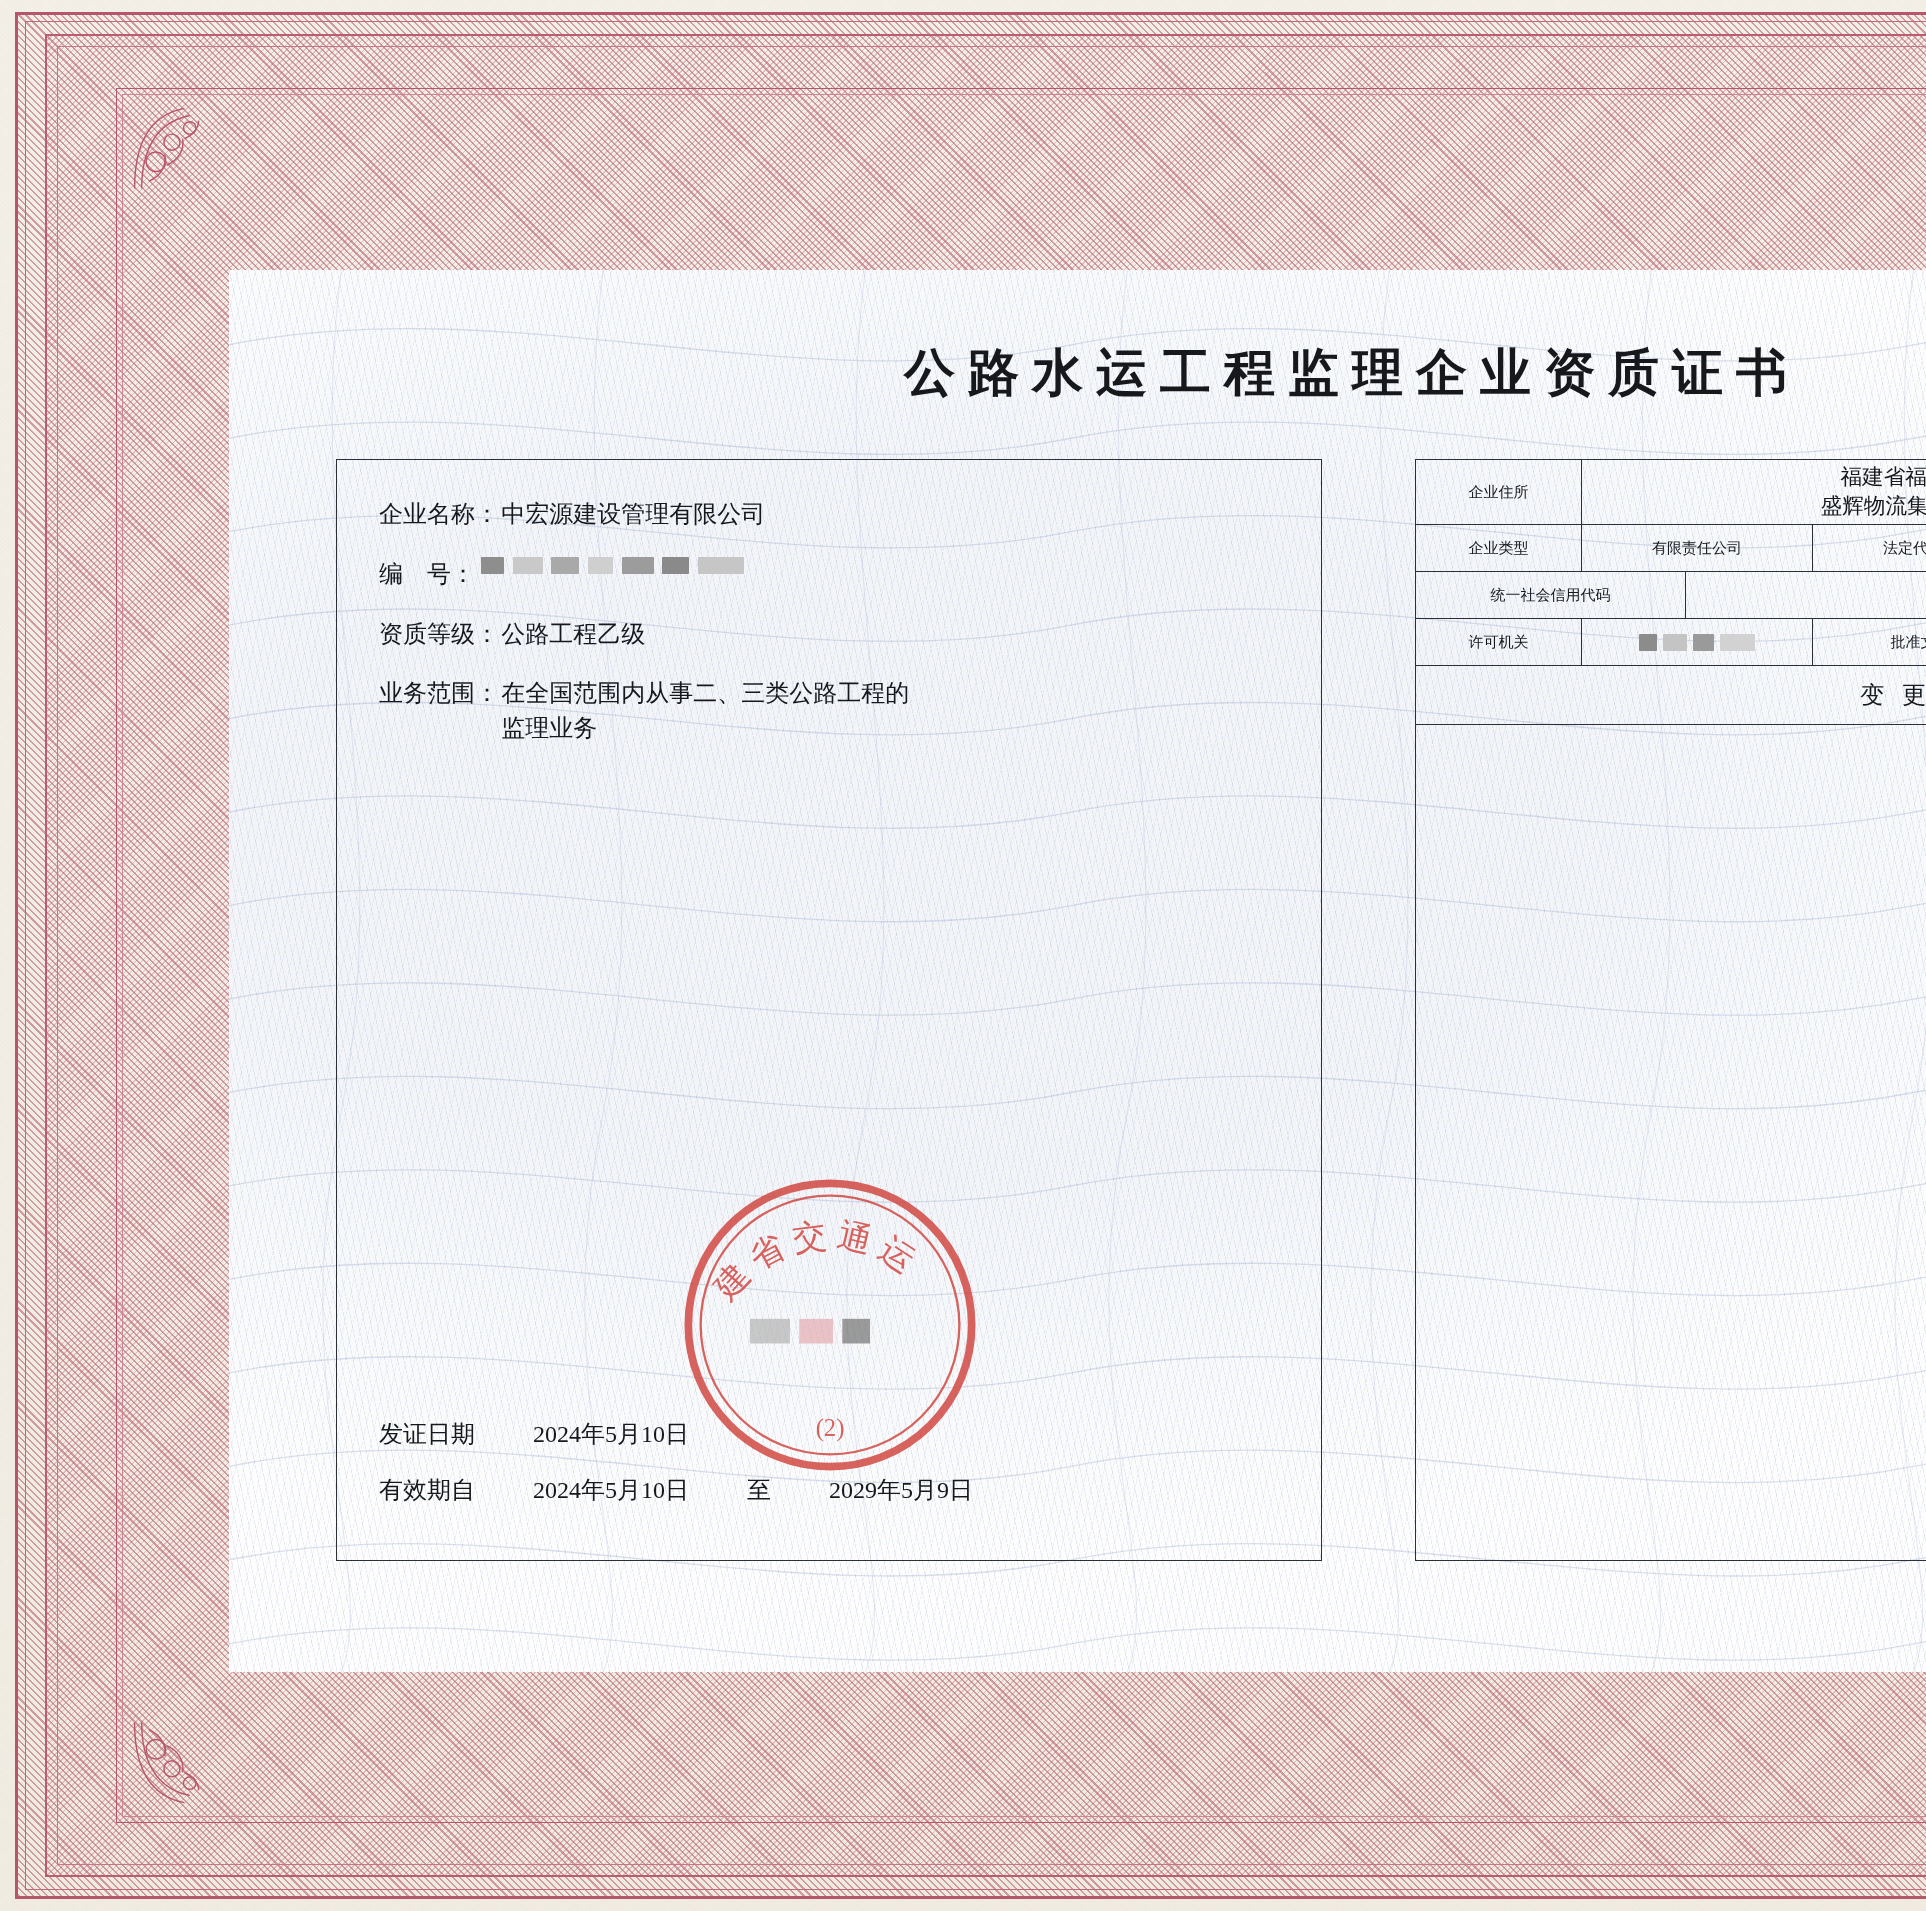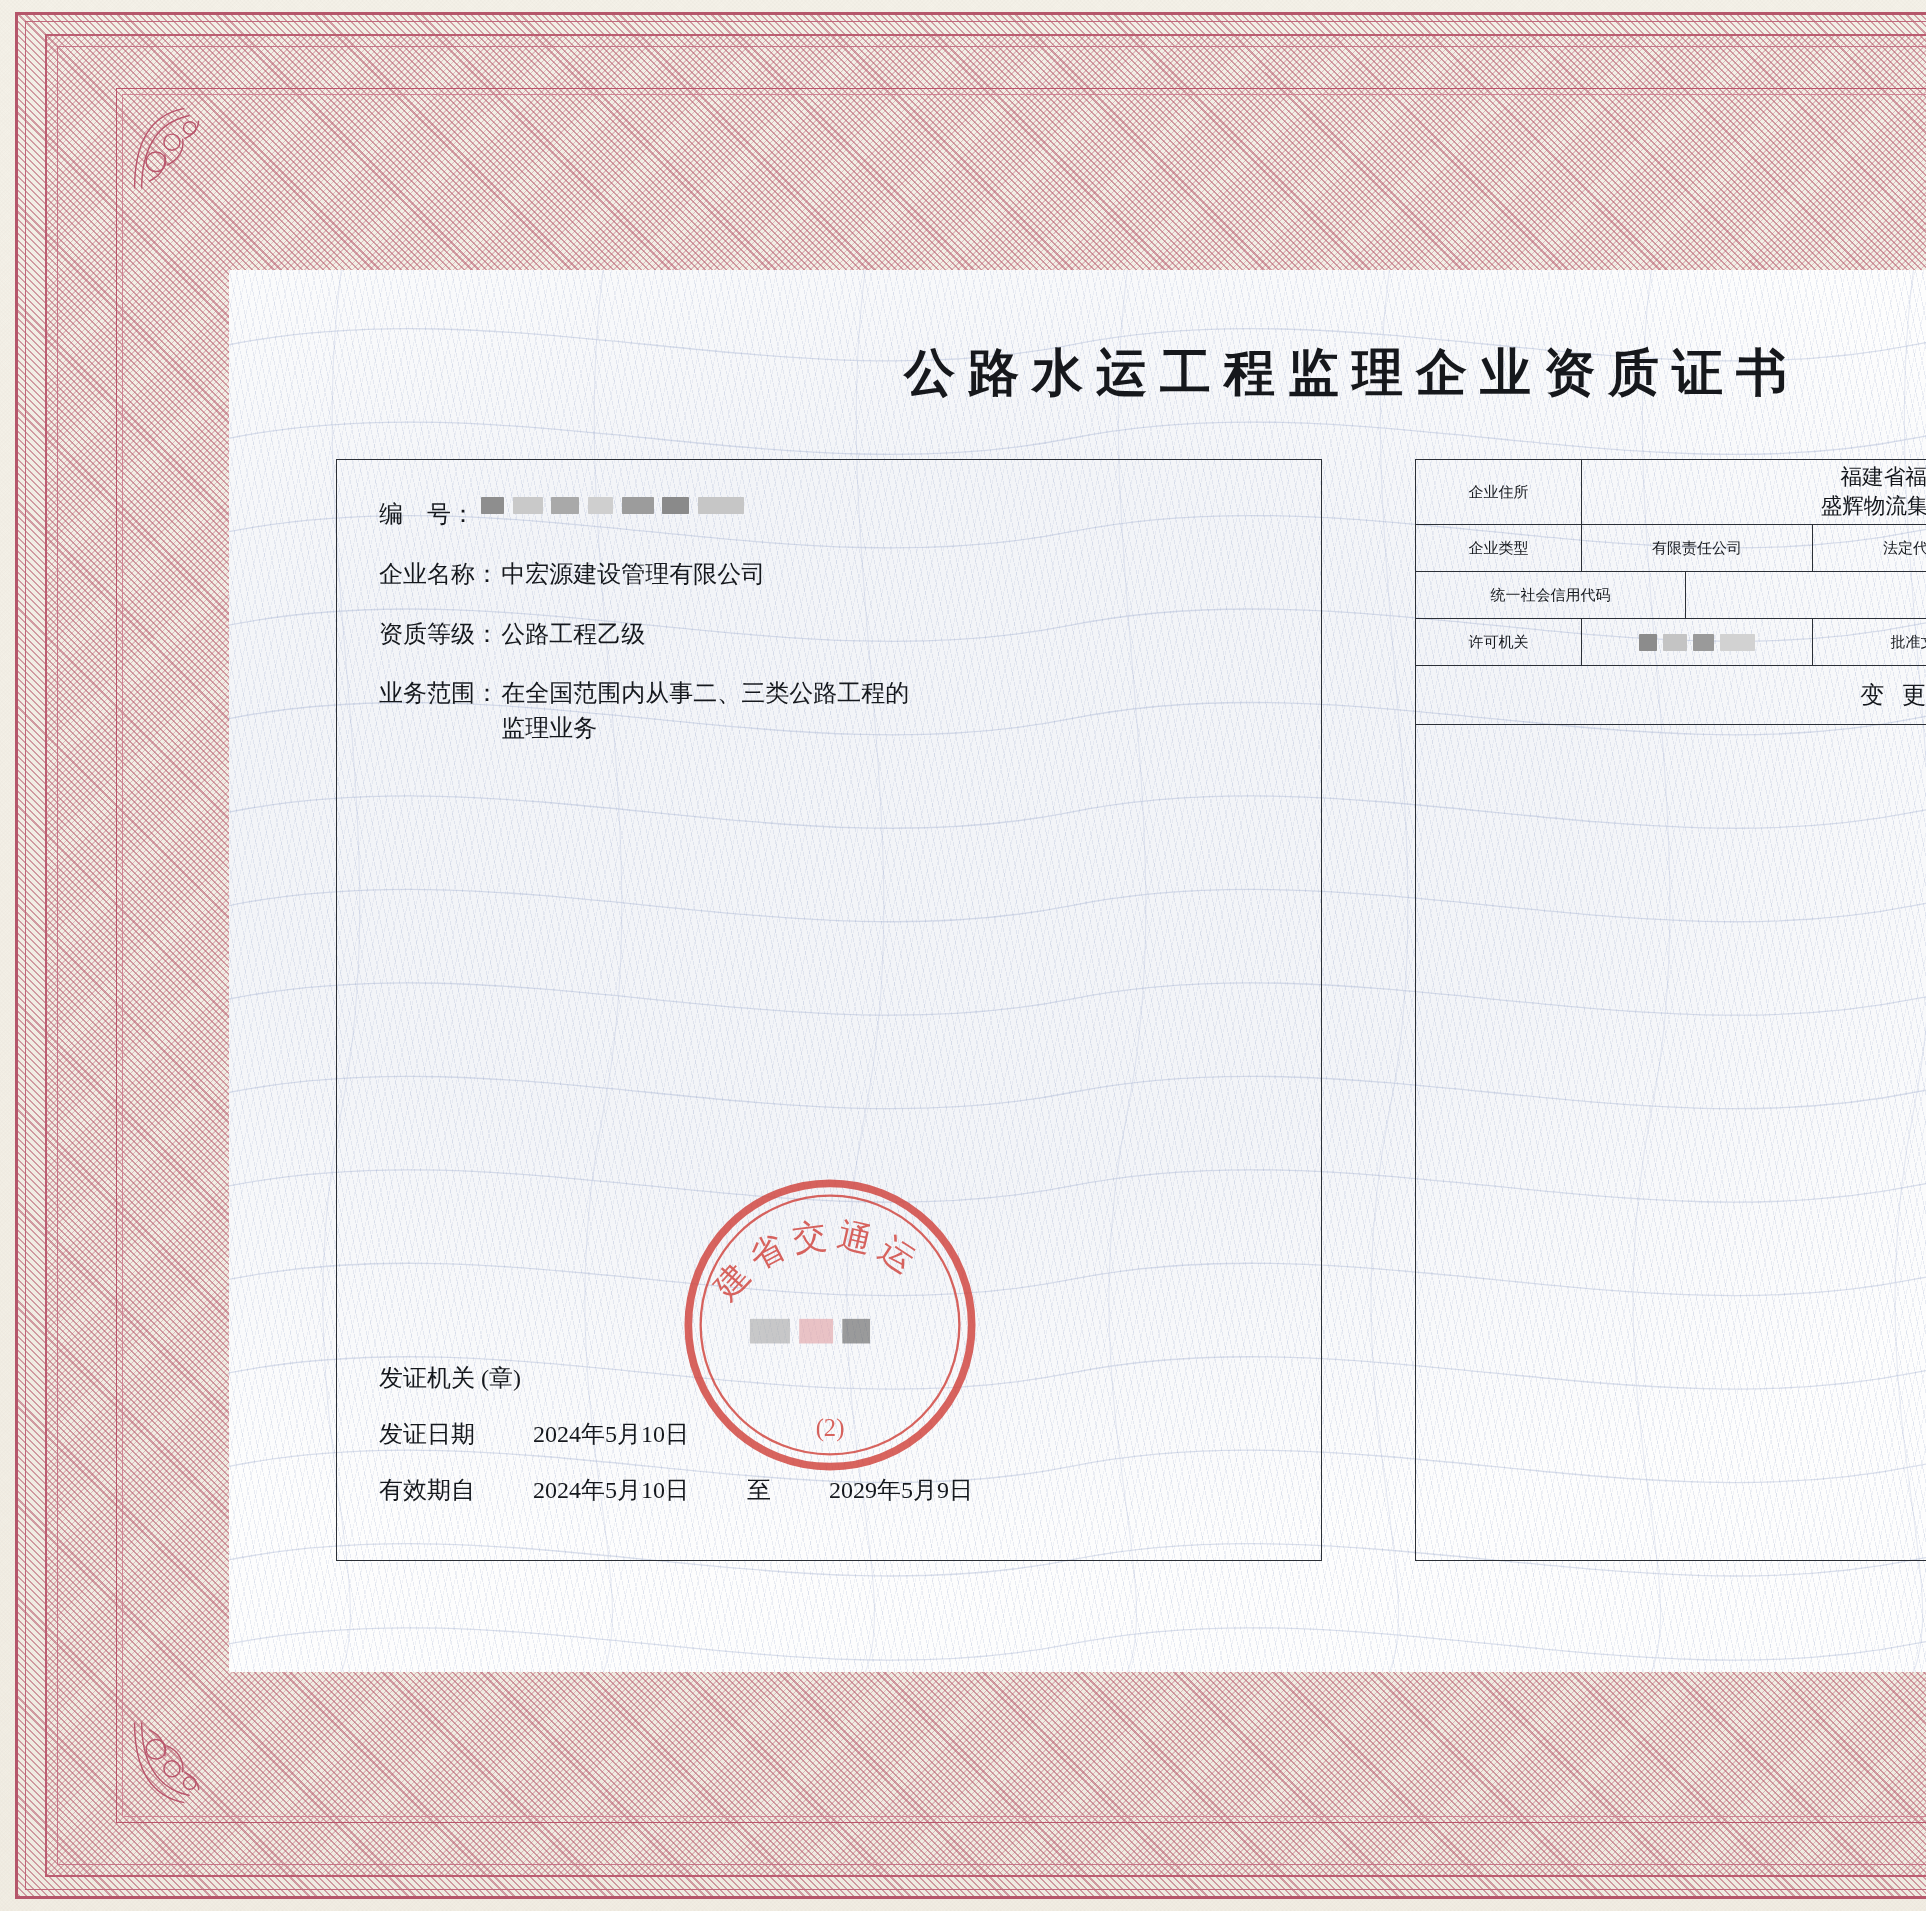--- a/index.html
+++ b/index.html
@@ -310,35 +310,35 @@
       </svg>
     </div>
 
     <div class="doc-title">公路水运工程监理企业资质证书</div>
 
     <div class="left-box">
 
       <div class="field-rows">
 
         <div class="frow">
+          <span class="flabel">企业名称：</span>
+          <span class="fvalue">中宏源建设管理有限公司</span>
+        </div>
+
+        <div class="frow">
           <span class="flabel">编    号：</span>
           <span class="rd-group">
             <span class="rd" style="width:23px;background:#8e8e8e;"></span>
             <span class="rd" style="width:30px;background:#c9c9c9;"></span>
             <span class="rd" style="width:28px;background:#a9a9a9;"></span>
             <span class="rd" style="width:25.4px;background:#cfcfcf;"></span>
             <span class="rd" style="width:32px;background:#9c9c9c;"></span>
             <span class="rd" style="width:27px;background:#8a8a8a;"></span>
             <span class="rd" style="width:46px;background:#c6c6c6;"></span>
           </span>
-        </div>
-
-        <div class="frow">
-          <span class="flabel">企业名称：</span>
-          <span class="fvalue">中宏源建设管理有限公司</span>
         </div>
 
         <div class="frow">
           <span class="flabel">资质等级：</span>
           <span class="fvalue">公路工程乙级</span>
         </div>
 
         <div class="frow">
           <span class="flabel">业务范围：</span>
           <span class="fvalue">在全国范围内从事二、三类公路工程的
@@ -359,23 +359,20 @@
           <g opacity="0.85">
             <rect x="48" y="96" width="26" height="16" fill="#b0b0b0"></rect>
             <rect x="80" y="96" width="22" height="16" fill="#e3a8ac"></rect>
             <rect x="108" y="96" width="18" height="16" fill="#6d6d6d"></rect>
           </g>
         </svg>
       </div>
 
       <div class="issuer-block">
         <div class="issuer-line">
-          <span>发证机关 (章)</span>
-        </div>
-        <div class="issuer-line">
           <span>发证日期</span>
           <span class="gap-lg"></span>
           <span>2024年5月10日</span>
         </div>
         <div class="issuer-line">
           <span>有效期自</span>
           <span class="gap-lg"></span>
           <span>2024年5月10日</span>
           <span class="gap-lg"></span>
           <span>至</span>

